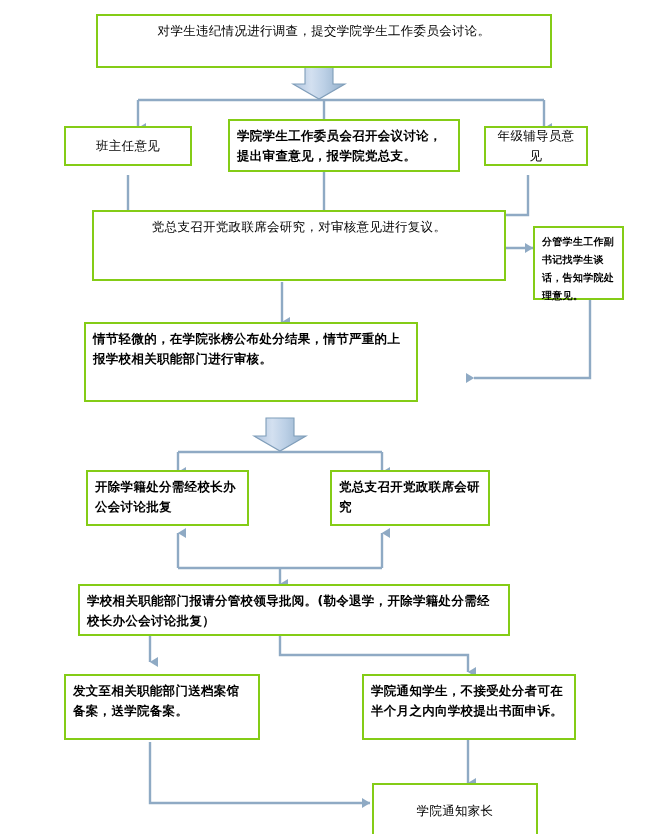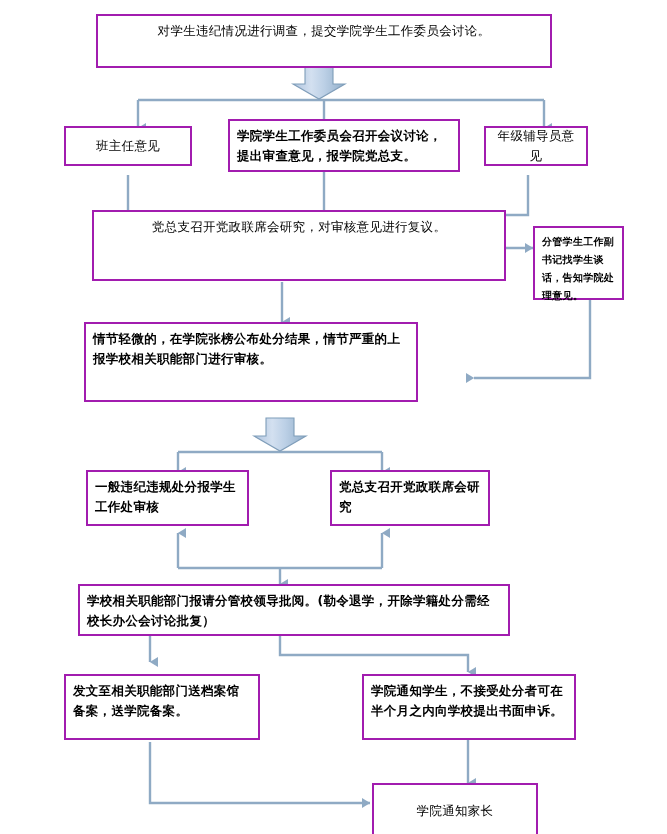--- a/index.html
+++ b/index.html
@@ -11,21 +11,21 @@
     position:relative;
     width:667px;
     height:834px;
     background:#ffffff;
     overflow:hidden;
   }
   .node{
     position:absolute;
     box-sizing:border-box;
     background:#ffffff;
-    border:2px solid #a21caf;
+    border:2px solid #84cc16;
     color:#000000;
     font-size:12.5px;
     line-height:20px;
     letter-spacing:0.3px;
     z-index:3;
     display:flex;
     padding:5px 7px;
   }
   .node .txt{display:block;width:100%;}
   .n-center{align-items:flex-start;justify-content:center;}
@@ -134,21 +134,21 @@
 
   <div class="node n-left" style="left:533px;top:226px;width:91px;height:74px;font-size:10px;line-height:18px;">
     <span class="txt">分管学生工作副书记找学生谈话，告知学院处理意见。</span>
   </div>
 
   <div class="node n-left" style="left:84px;top:322px;width:334px;height:80px;">
     <span class="txt">情节轻微的，在学院张榜公布处分结果，情节严重的上报学校相关职能部门进行审核。</span>
   </div>
 
   <div class="node n-left" style="left:86px;top:470px;width:163px;height:56px;">
-    <span class="txt">一般违纪违规处分报学生工作处审核</span>
+    <span class="txt">开除学籍处分需经校长办公会讨论批复</span>
   </div>
 
   <div class="node n-left" style="left:330px;top:470px;width:160px;height:56px;">
     <span class="txt">党总支召开党政联席会研究</span>
   </div>
 
   <div class="node n-left" style="left:78px;top:584px;width:432px;height:52px;">
     <span class="txt">学校相关职能部门报请分管校领导批阅。(勒令退学，开除学籍处分需经校长办公会讨论批复）</span>
   </div>
 

